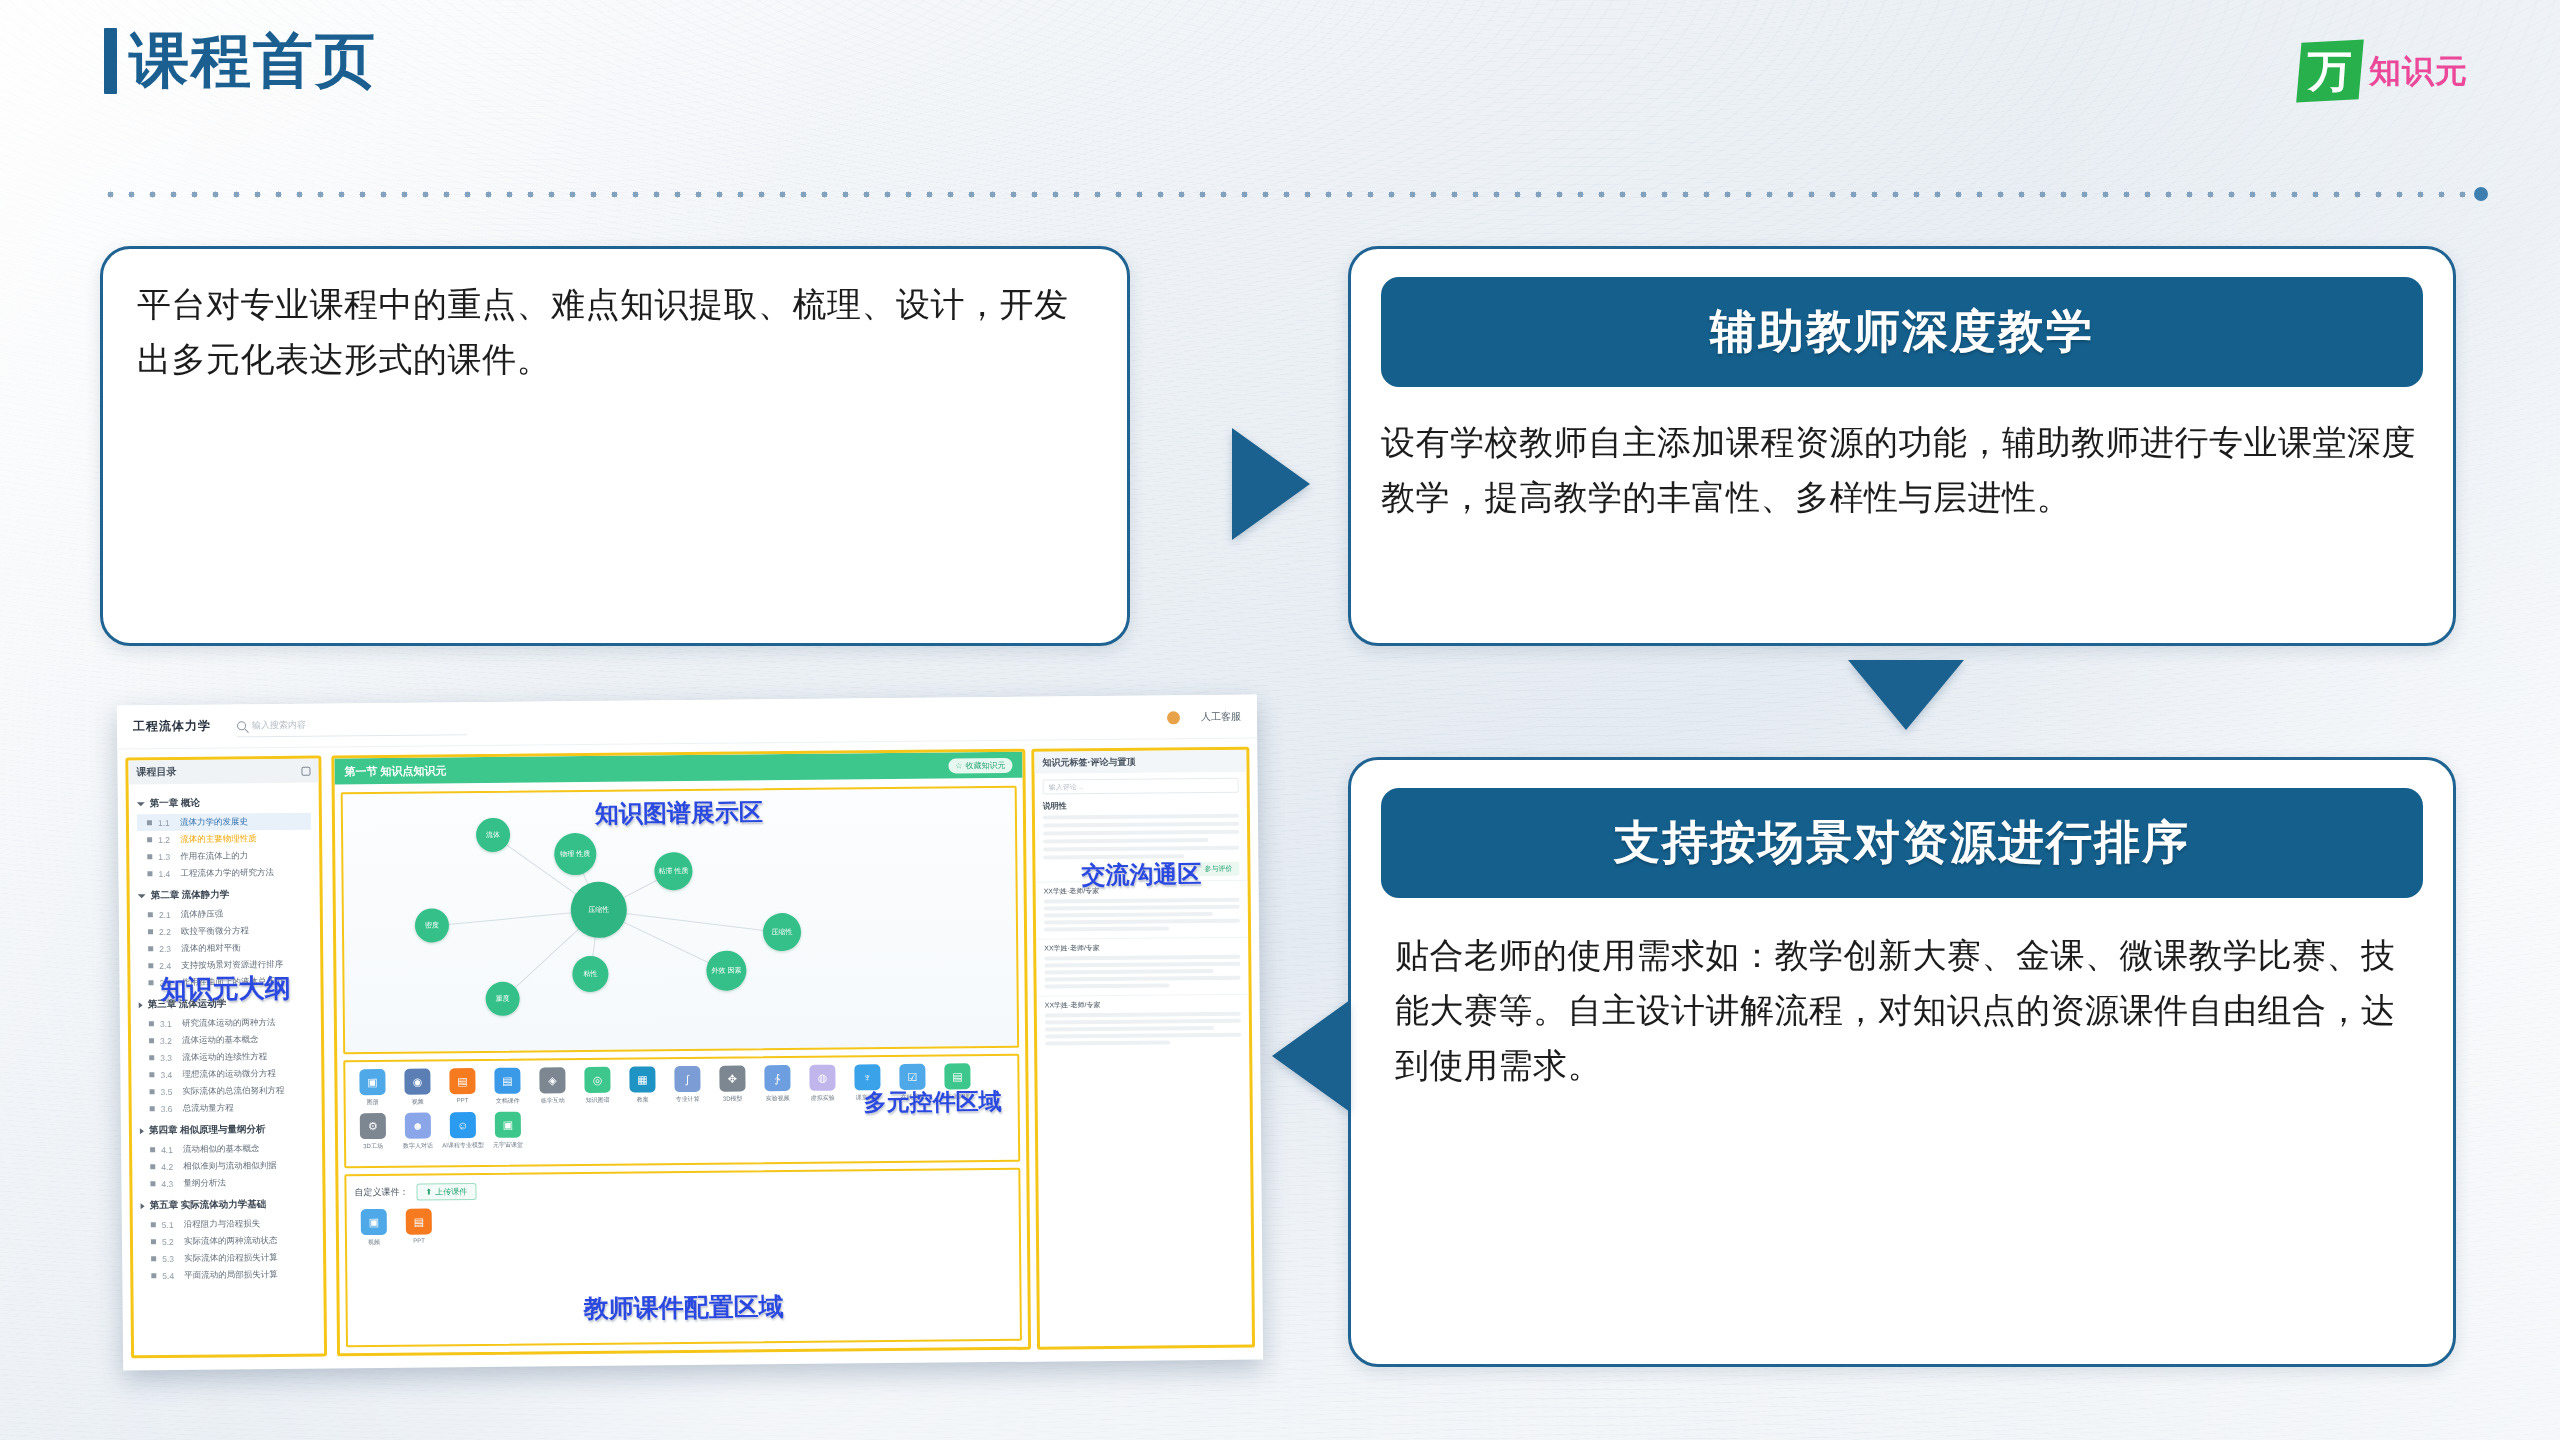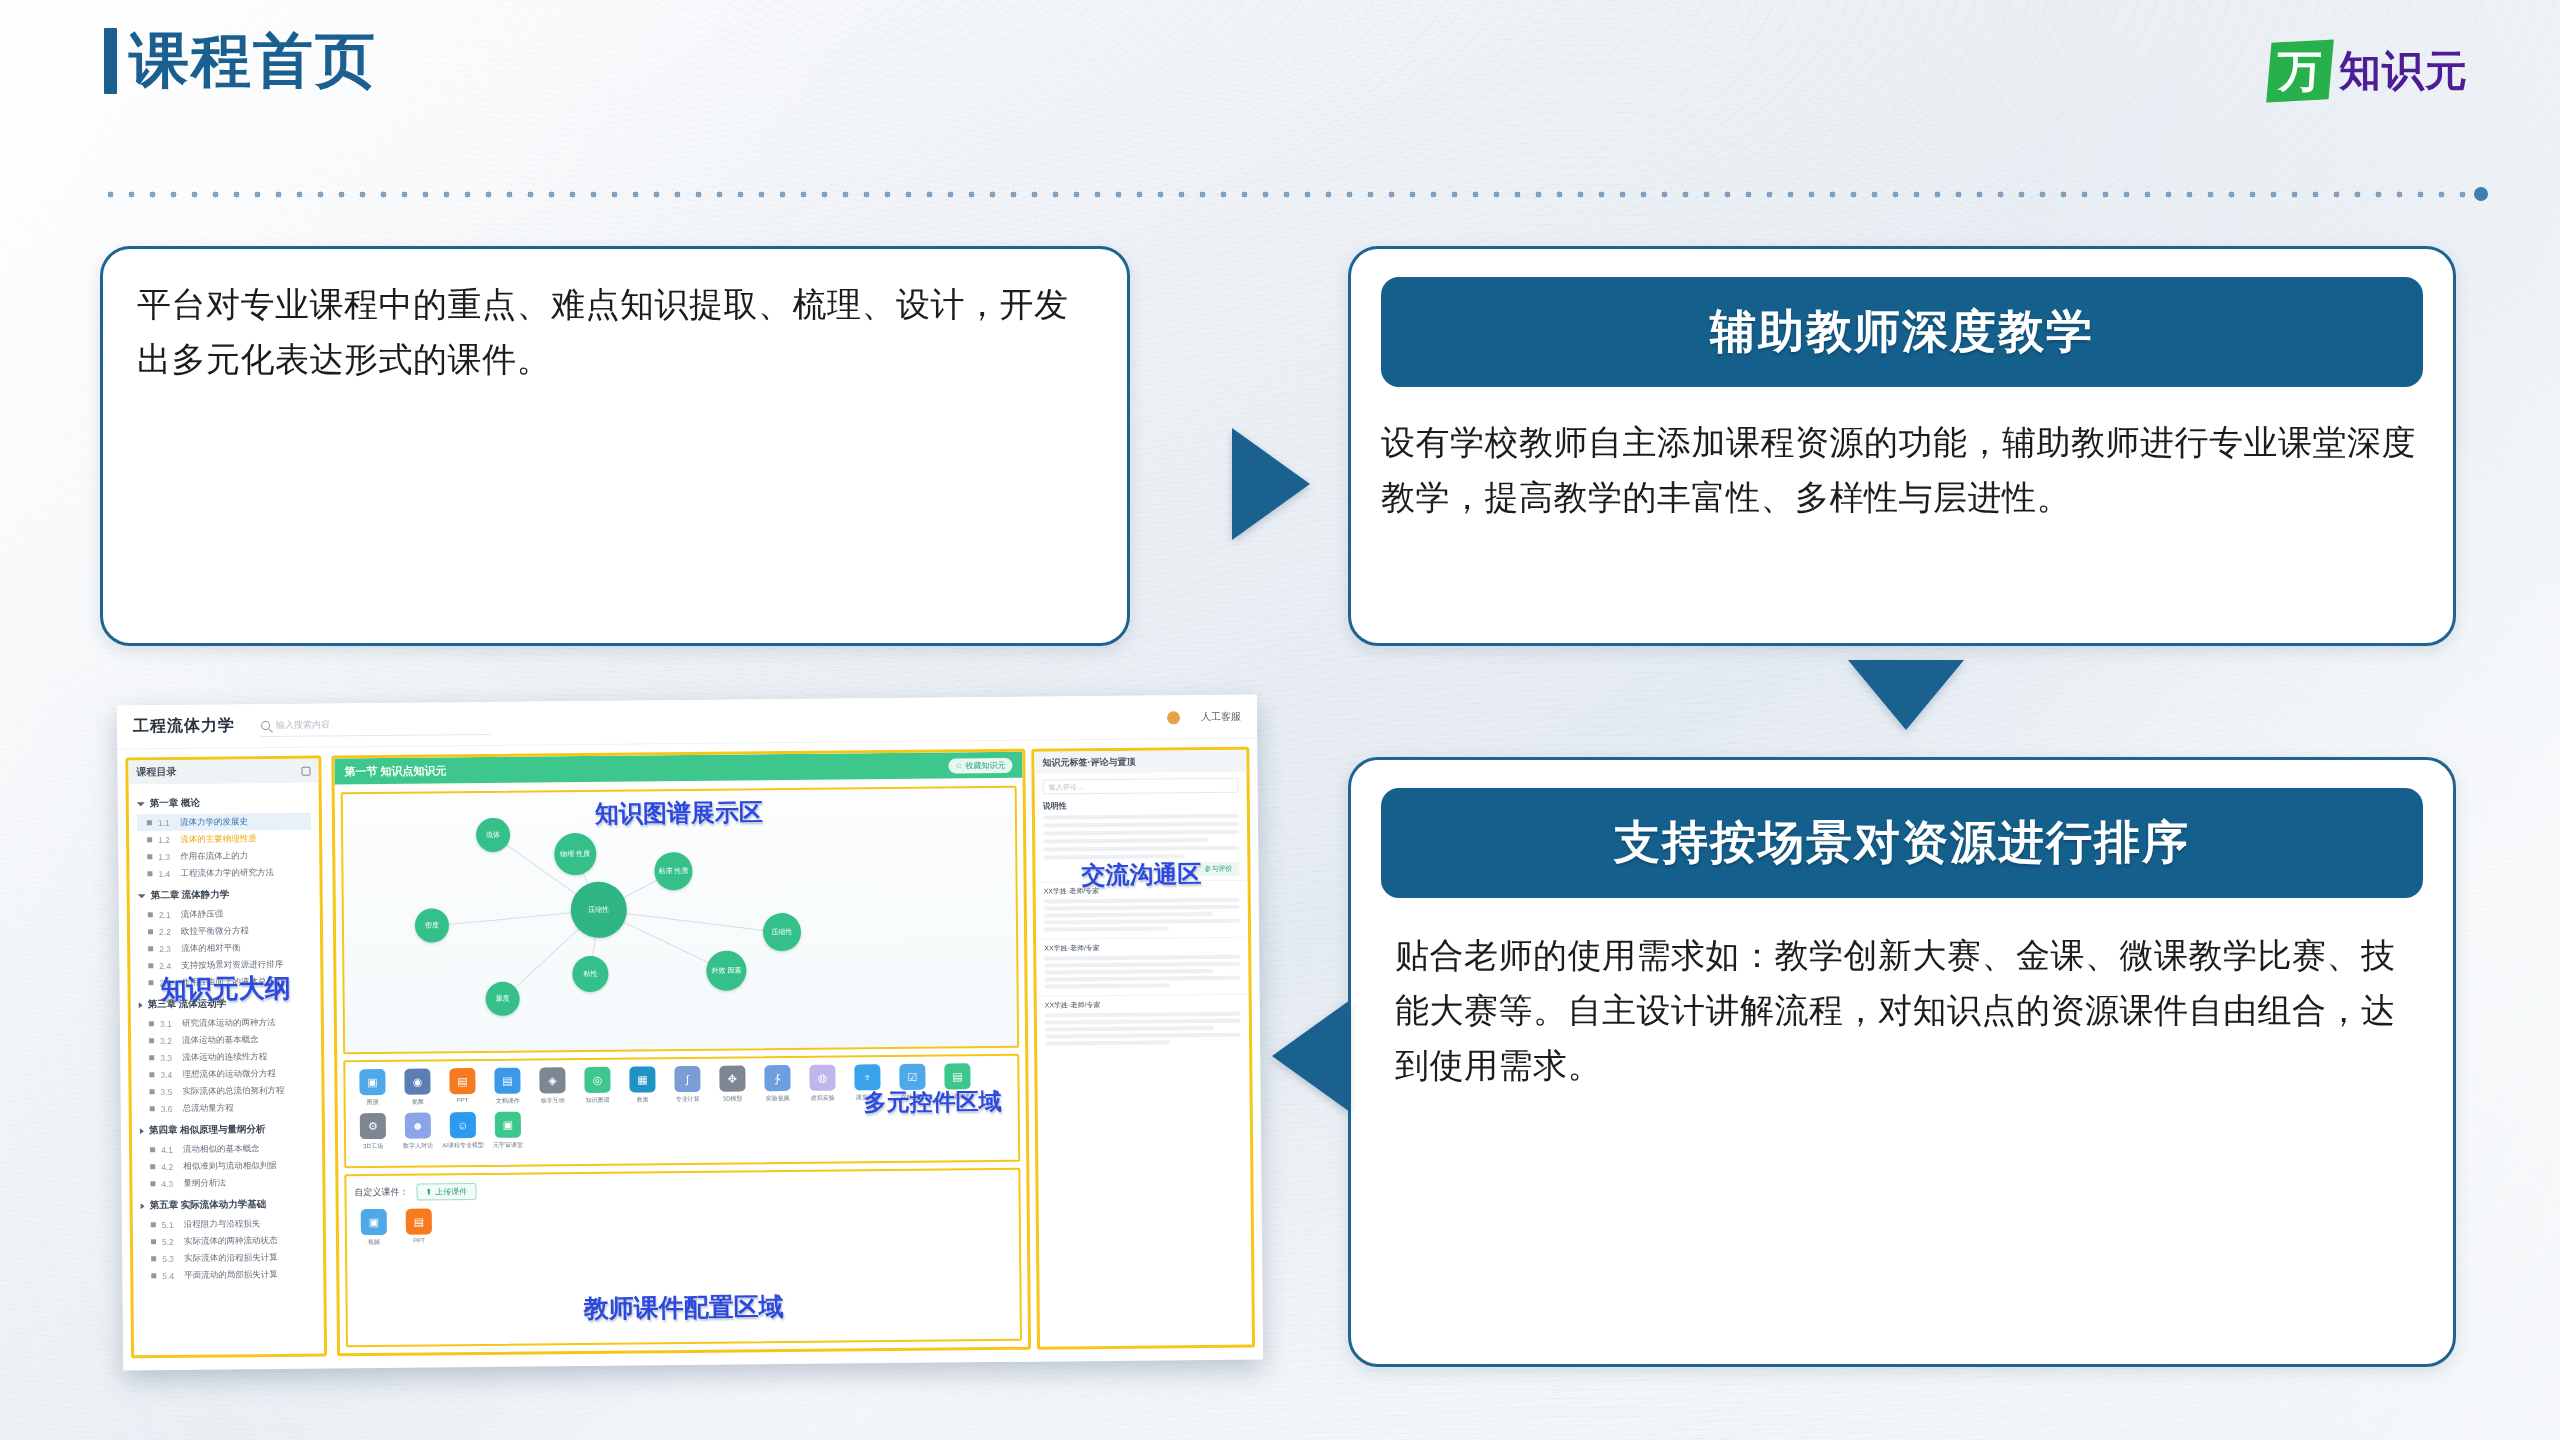--- a/index.html
+++ b/index.html
@@ -80,22 +80,22 @@
     transform: skewX(-8deg) rotate(-3deg);
     display: flex; align-items: center; justify-content: center;
     margin-right: 2px;
   }
   .logo-mark span {
     color: #fff; font-size: 44px; font-weight: bold;
     transform: skewX(8deg) rotate(3deg);
     line-height: 1;
   }
   .logo-text {
-    color: #4c1d95;
-    font-size: 42px;
+    color: #ec4899;
+    font-size: 32px;
     font-weight: bold;
     letter-spacing: 1px;
     line-height: 1;
     margin-left: 6px;
   }
 
   .divider-dots {
     position: absolute;
     left: 100px;
     right: 72px;
@@ -196,21 +196,21 @@
     overflow: hidden;
     transform: rotate(-0.55deg);
   }
 
   .shot-topbar {
     position: absolute; left: 0; top: 0; right: 0; height: 44px;
     background: #fff; display: flex; align-items: center;
     border-bottom: 1px solid #eef1f4;
   }
   .shot-brand {
-    margin-left: 16px; font-size: 16px; font-weight: bold; color: #2a3440;
+    margin-left: 16px; font-size: 12px; font-weight: bold; color: #2a3440;
     letter-spacing: 1px;
   }
   .shot-search {
     margin-left: 26px; width: 230px; height: 22px;
     border-bottom: 1px solid #e3e8ee;
     display: flex; align-items: center; gap: 6px;
     font-size: 9px; color: #b3bcc6;
   }
   .shot-search .mag {
     width: 9px; height: 9px; border: 1.4px solid #8b96a2; border-radius: 50%;

